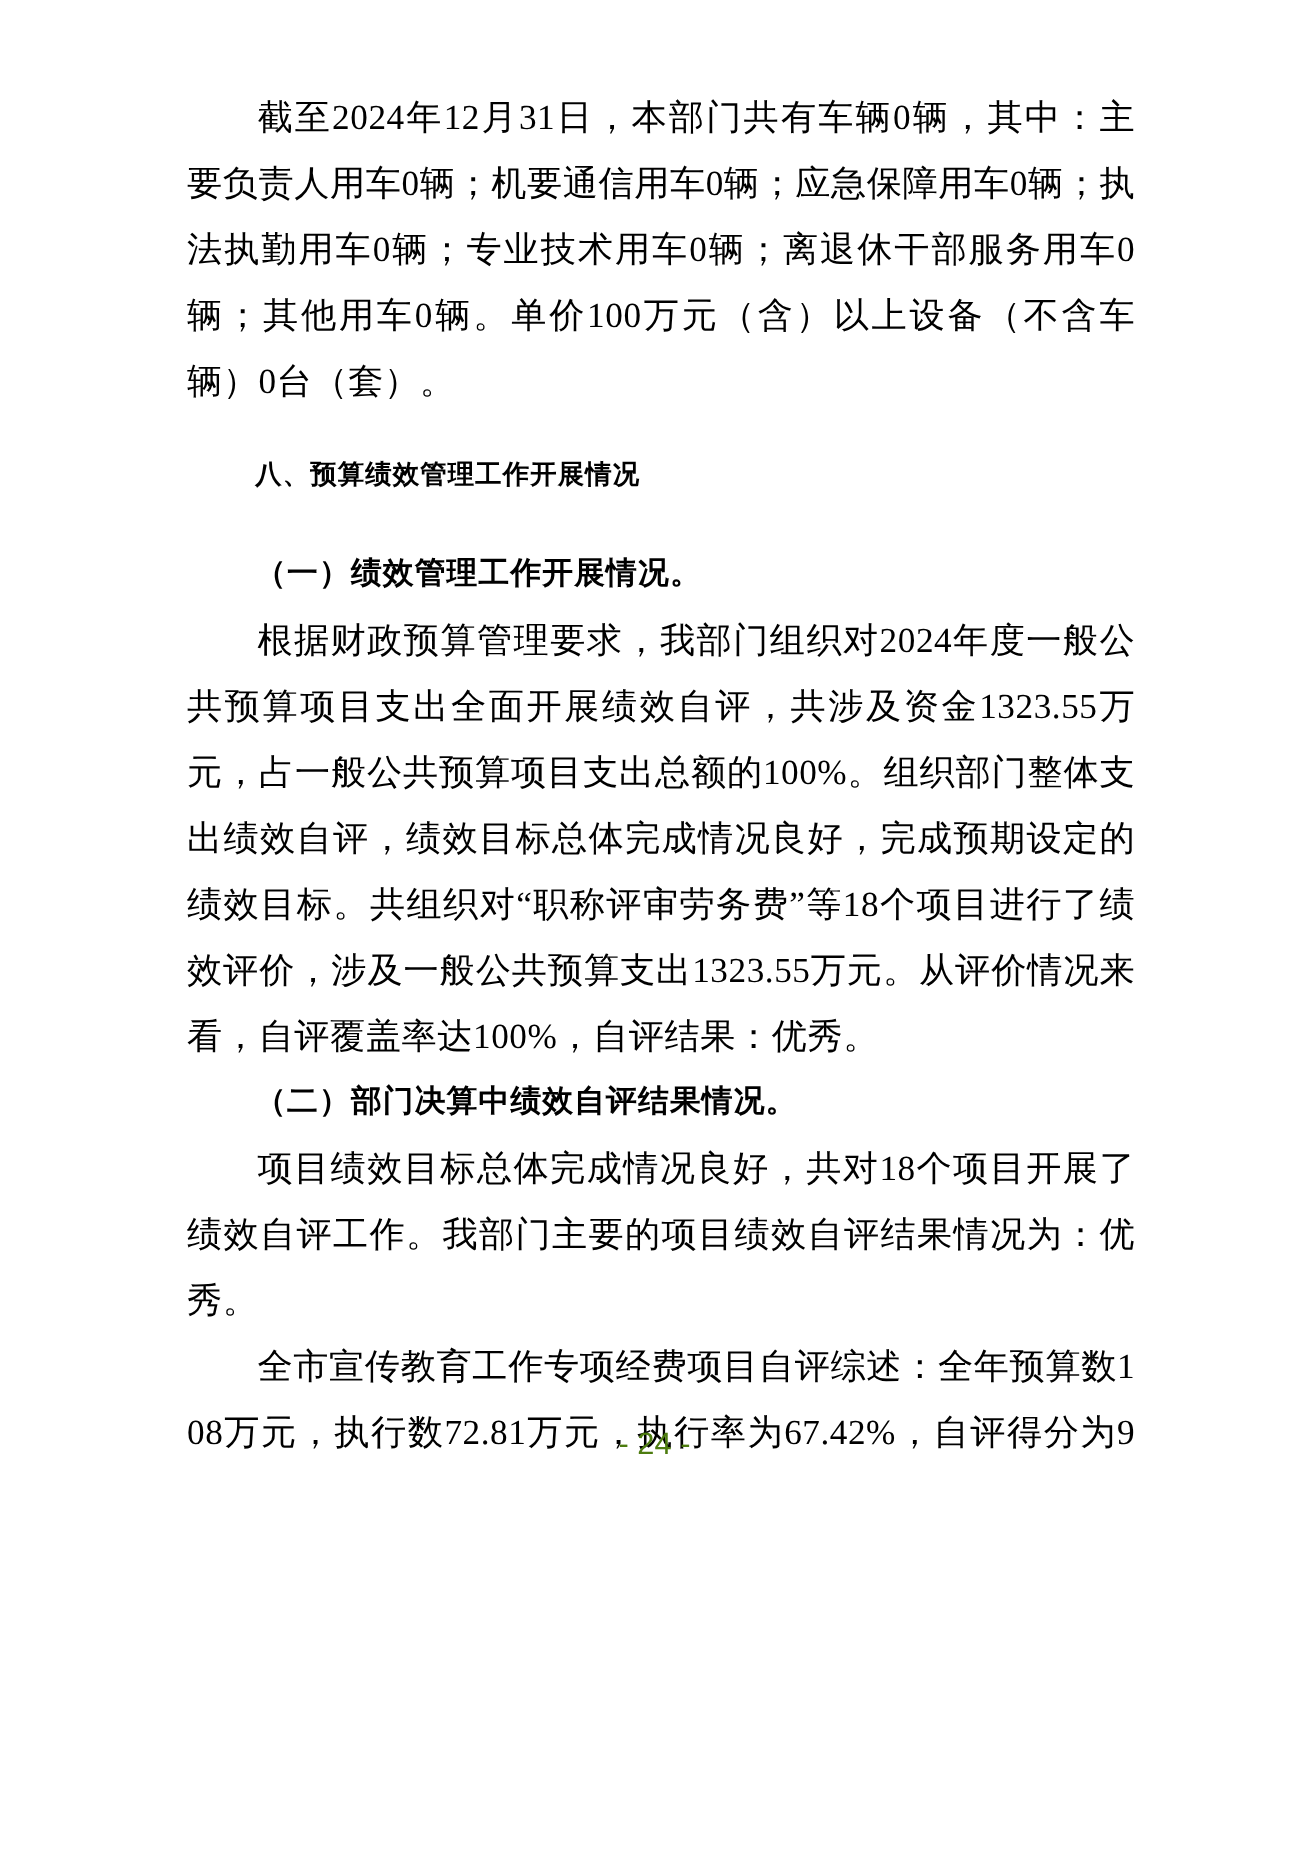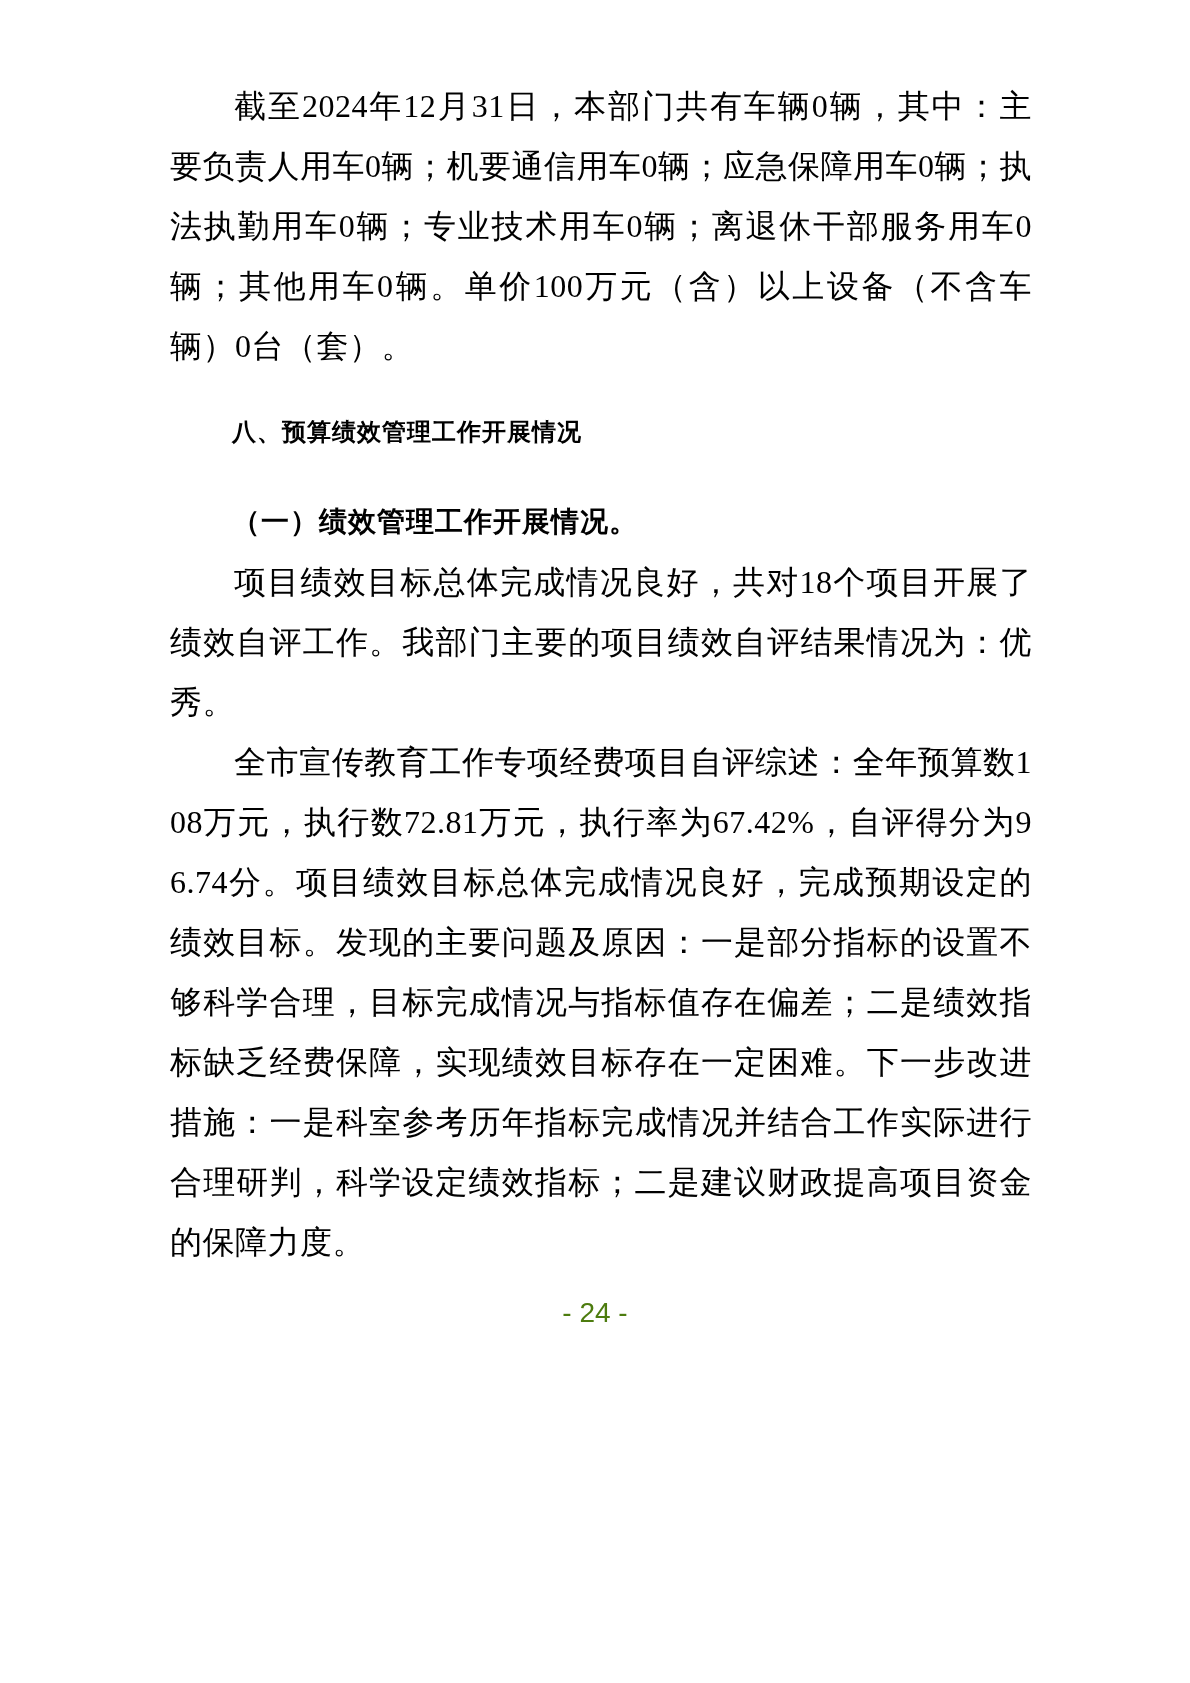--- a/index.html
+++ b/index.html
@@ -61,21 +61,23 @@
 <body>
 
 <div class="page">
 
   <p class="body-para">截至2024年12月31日，本部门共有车辆0辆，其中：主要负责人用车0辆；机要通信用车0辆；应急保障用车0辆；执法执勤用车0辆；专业技术用车0辆；离退休干部服务用车0辆；其他用车0辆。单价100万元（含）以上设备（不含车辆）0台（套）。</p>
 
   <h1 class="section-heading">八、预算绩效管理工作开展情况</h1>
 
   <h2 class="sub-heading">（一）绩效管理工作开展情况。</h2>
 
+  <p class="body-para">根据财政预算管理要求，我部门组织对2024年度一般公共预算项目支出全面开展绩效自评，共涉及资金1323.55万元，占一般公共预算项目支出总额的100%。组织部门整体支出绩效自评，绩效目标总体完成情况良好，完成预期设定的绩效目标。共组织对“职称评审劳务费”等18个项目进行了绩效评价，涉及一般公共预算支出1323.55万元。从评价情况来看，自评覆盖率达100%，自评结果：优秀。</p>
 
+  <h2 class="sub-heading">（二）部门决算中绩效自评结果情况。</h2>
 
   <p class="body-para">项目绩效目标总体完成情况良好，共对18个项目开展了绩效自评工作。我部门主要的项目绩效自评结果情况为：优秀。</p>
 
   <p class="body-para">全市宣传教育工作专项经费项目自评综述：全年预算数108万元，执行数72.81万元，执行率为67.42%，自评得分为96.74分。项目绩效目标总体完成情况良好，完成预期设定的绩效目标。发现的主要问题及原因：一是部分指标的设置不够科学合理，目标完成情况与指标值存在偏差；二是绩效指标缺乏经费保障，实现绩效目标存在一定困难。下一步改进措施：一是科室参考历年指标完成情况并结合工作实际进行合理研判，科学设定绩效指标；二是建议财政提高项目资金的保障力度。</p>
 
   <div class="page-footer">- 24 -</div>
 
 </div>
 
 </body></html>

